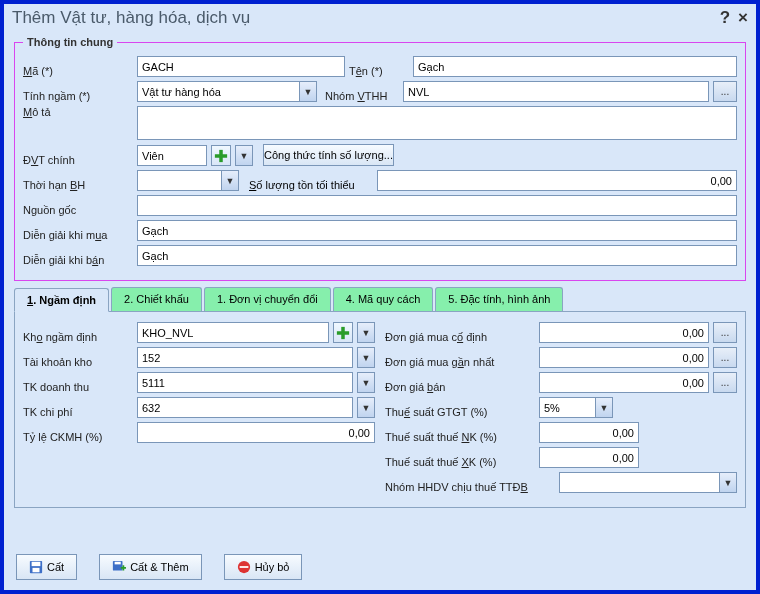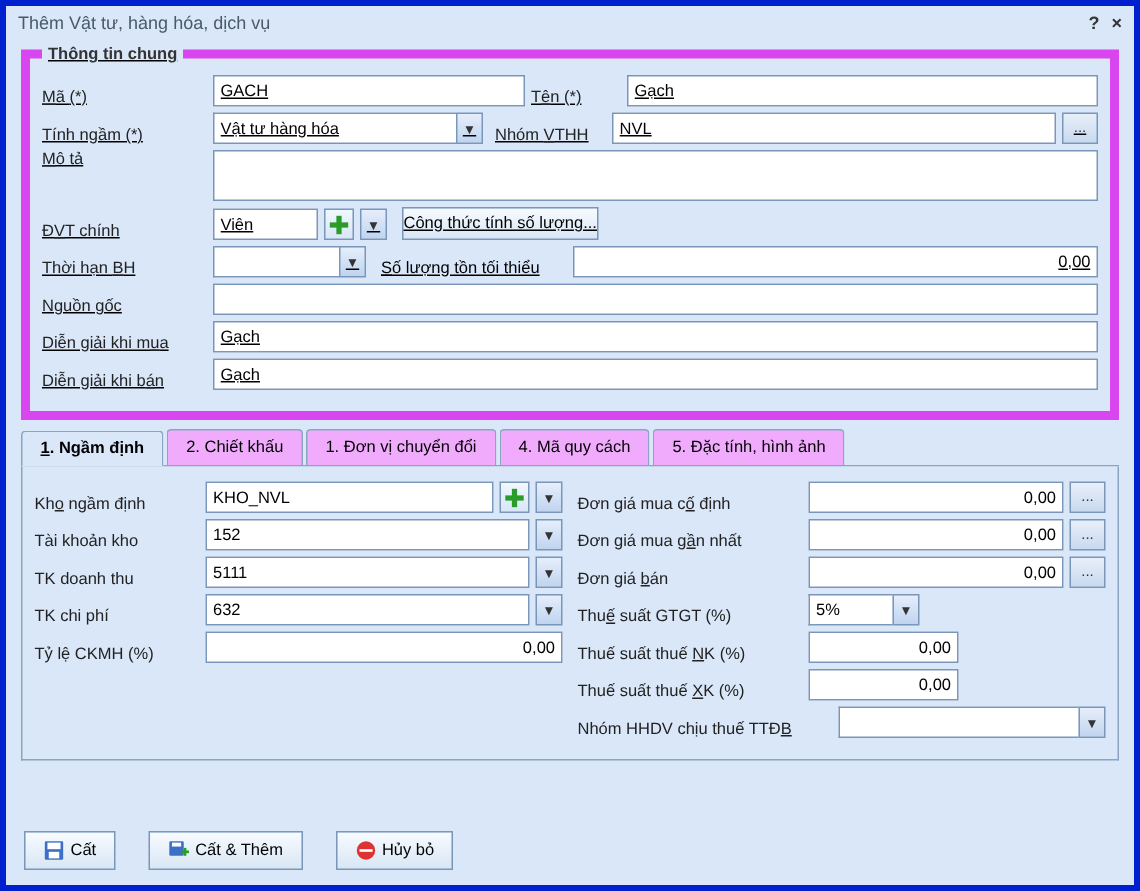--- a/index.html
+++ b/index.html
@@ -19,31 +19,30 @@
   display: flex;
   flex-direction: column;
 }
 .titlebar {
   background: #d9e7f9;
   padding: 4px 8px;
   display: flex;
   justify-content: space-between;
   align-items: center;
   color: #4a5a6a;
-  font-size: 12px;
+  font-size: 17px;
 }
 .titlebar .controls { display: flex; gap: 8px; }
 .titlebar .controls span { cursor: pointer; font-weight: bold; color: #333; }
 .content { padding: 4px 10px; flex: 1; }
 fieldset.group {
-  border: 6px solid #d946ef;
+  border: 1px solid #d946ef;
   padding: 8px 8px 10px 8px;
   margin-bottom: 6px;
   position: relative;
-  text-decoration: underline;
 }
 fieldset.group legend {
   font-weight: bold;
   color: #333;
   padding: 0 4px;
 }
 .row { display: flex; align-items: flex-end; margin-bottom: 4px; gap: 4px; }
 .label { width: 110px; color: #222; font-size: 11px; }
 .label u { text-decoration: underline; }
 input[type=text], textarea, .fake-input {
@@ -98,21 +97,21 @@
   background: #e8eff7;
 }
 .num-right { text-align: right; }
 
 
 .tabs { display: flex; border-bottom: 1px solid #8aa4c2; margin: 6px 0 0 0; }
 .tab {
   padding: 5px 12px;
   border: 1px solid #8aa4c2;
   border-bottom: none;
-  background: #f0abfc;
+  background: #86efac;
   margin-right: 2px;
   cursor: pointer;
   font-size: 11px;
   border-radius: 3px 3px 0 0;
 }
 .tab.active {
   background: #d9e7f9;
   font-weight: bold;
   position: relative;
   top: 1px;

